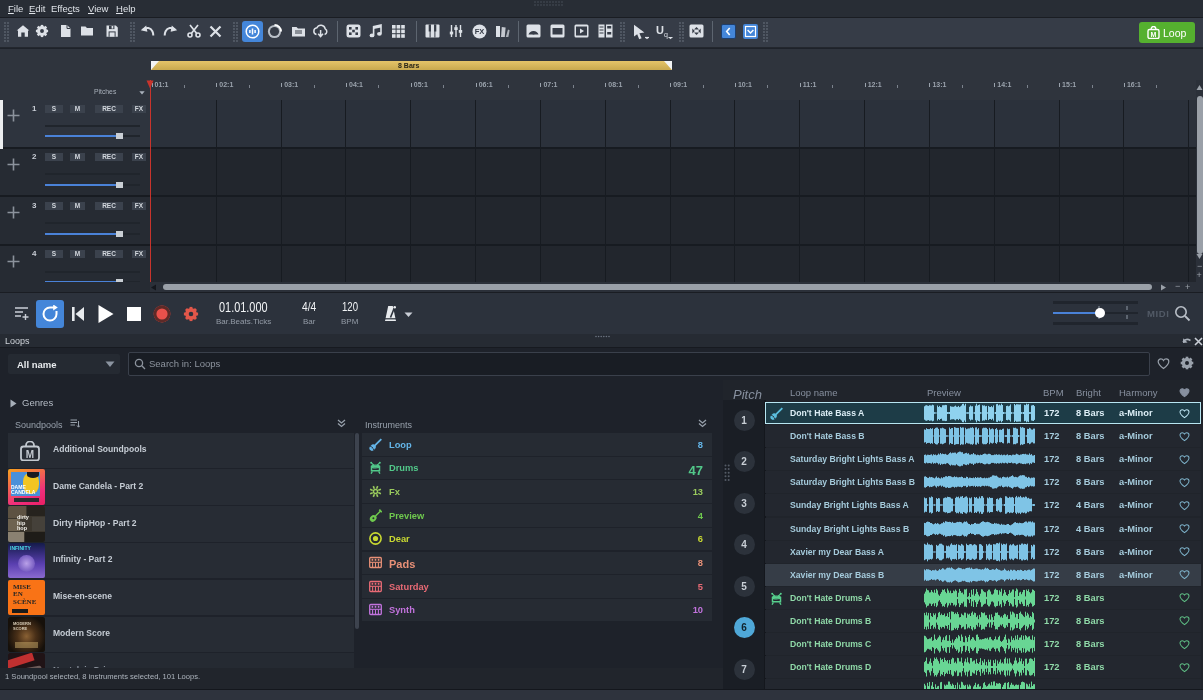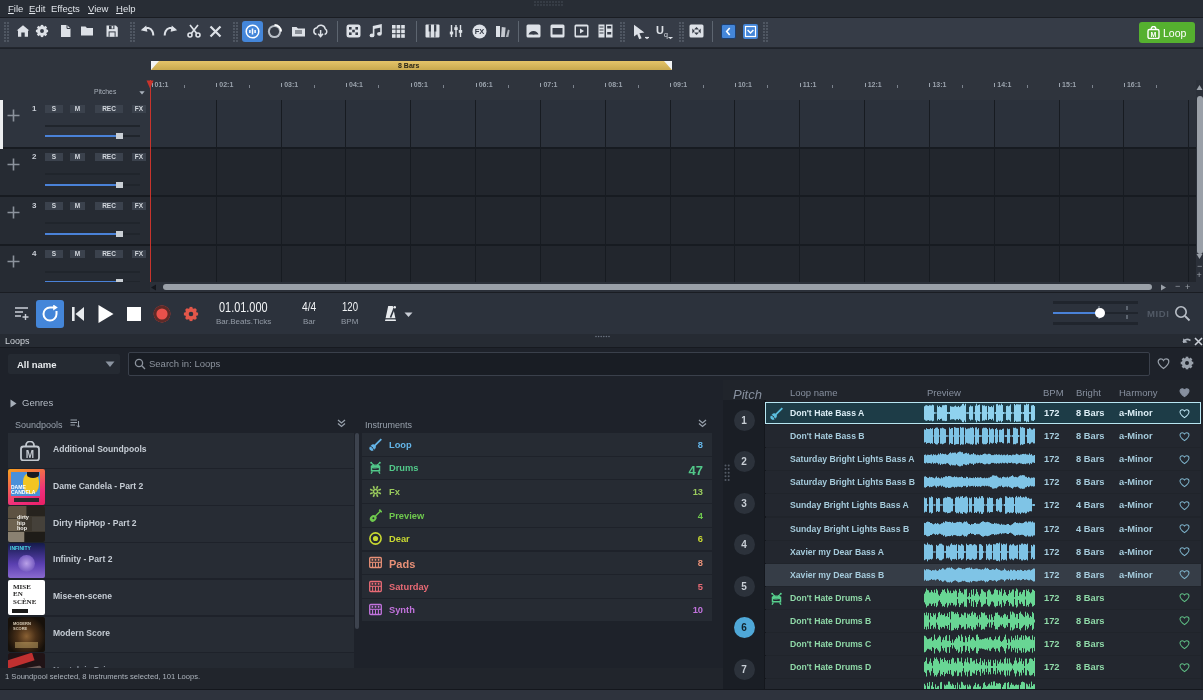--- a/index.html
+++ b/index.html
@@ -666,21 +666,21 @@
 <div style="position:absolute;left:8px;top:542.9px;width:346px;height:35.5px;background:#272c34;"></div>
 <div style="position:absolute;left:8px;top:542.9px;width:37px;height:35.5px;">
       <div style="position:absolute;left:0;top:0;width:37px;height:35.5px;background:linear-gradient(#141b4a,#5a3fb0 60%,#8a6ad0);border-radius:2px;overflow:hidden;">
         <div style="position:absolute;left:2px;top:2px;font-size:5px;font-weight:bold;color:#4ad8e8;font-family:'Liberation Sans';">INFINITY</div>
         <div style="position:absolute;left:10px;top:12px;width:17px;height:17px;background:radial-gradient(#b9a0e8,#5a3fb0);border-radius:50%;"></div>
       </div>
     </div>
 <div style="position:absolute;left:53px;top:554.4px;white-space:nowrap;font-size:9px;font-weight:600;color:#c6cdd5;transform:scaleX(0.95);transform-origin:0 0;">Infinity - Part 2</div>
 <div style="position:absolute;left:8px;top:579.7px;width:346px;height:35.5px;background:#272c34;"></div>
 <div style="position:absolute;left:8px;top:579.7px;width:37px;height:35.5px;">
-      <div style="position:absolute;left:0;top:0;width:37px;height:35.5px;background:#ffffff;border-radius:2px;overflow:hidden;">
+      <div style="position:absolute;left:0;top:0;width:37px;height:35.5px;background:#f97316;border-radius:2px;overflow:hidden;">
         <div style="position:absolute;left:5px;top:4px;font-size:7px;font-weight:bold;color:#262524;line-height:7.5px;font-family:'Liberation Serif',serif;">MISE<br>EN<br>SCÈNE</div>
         <div style="position:absolute;left:4px;top:29px;width:16px;height:4px;background:#1c1b1a;"></div>
       </div>
     </div>
 <div style="position:absolute;left:53px;top:591.2px;white-space:nowrap;font-size:9px;font-weight:600;color:#c6cdd5;transform:scaleX(0.95);transform-origin:0 0;">Mise-en-scene</div>
 <div style="position:absolute;left:8px;top:616.5px;width:346px;height:35.5px;background:#272c34;"></div>
 <div style="position:absolute;left:8px;top:616.5px;width:37px;height:35.5px;">
       <div style="position:absolute;left:0;top:0;width:37px;height:35.5px;background:radial-gradient(ellipse at 50% 55%,#8a6134 0%,#4a3018 35%,#16100a 75%);border-radius:2px;overflow:hidden;">
         <div style="position:absolute;left:5px;top:4px;font-size:4px;font-weight:bold;color:#d8cdb8;font-family:'Liberation Sans';">MODERN<br>SCORE</div>
         <div style="position:absolute;left:7px;top:25px;width:23px;height:6px;background:#c8a96a;opacity:0.5;"></div>

